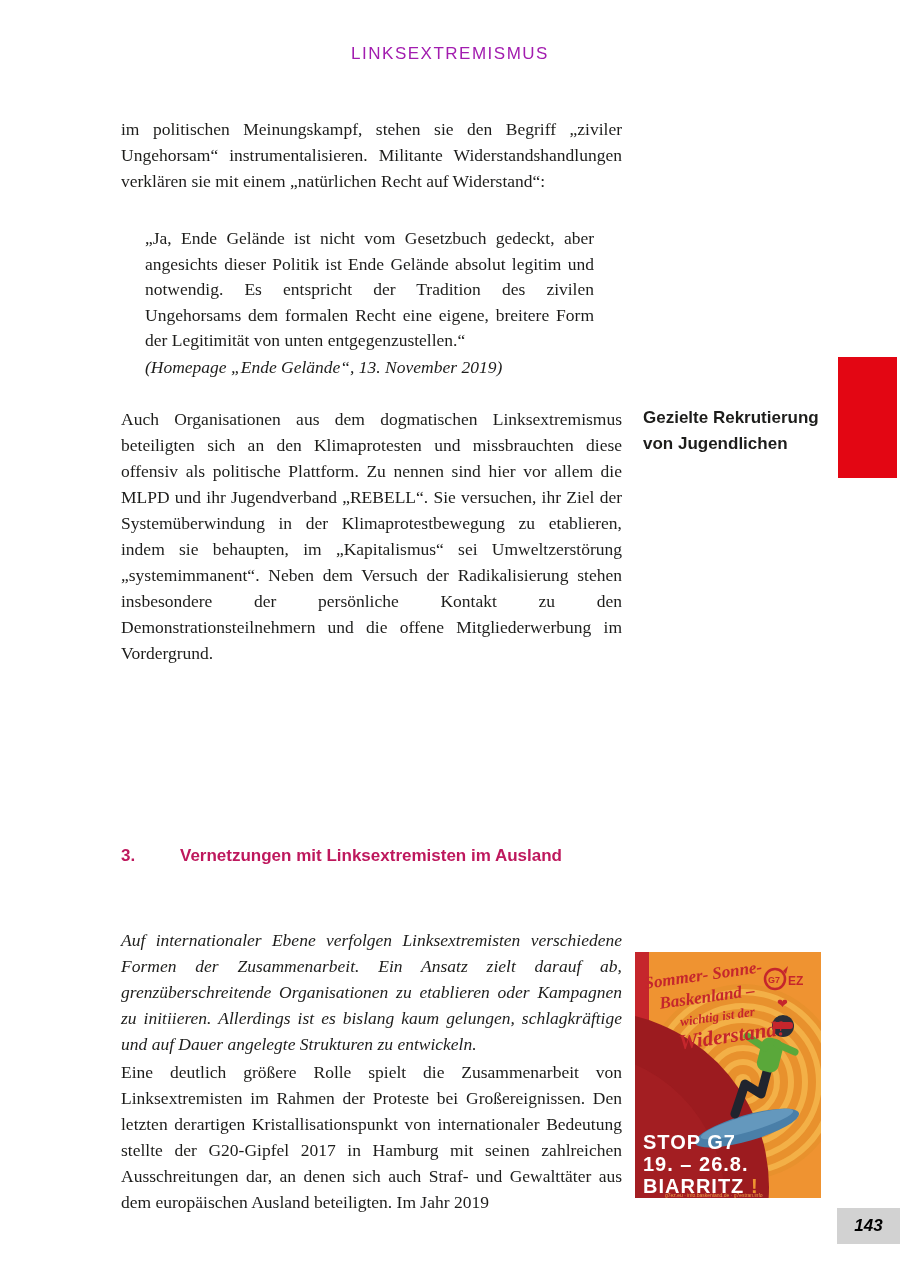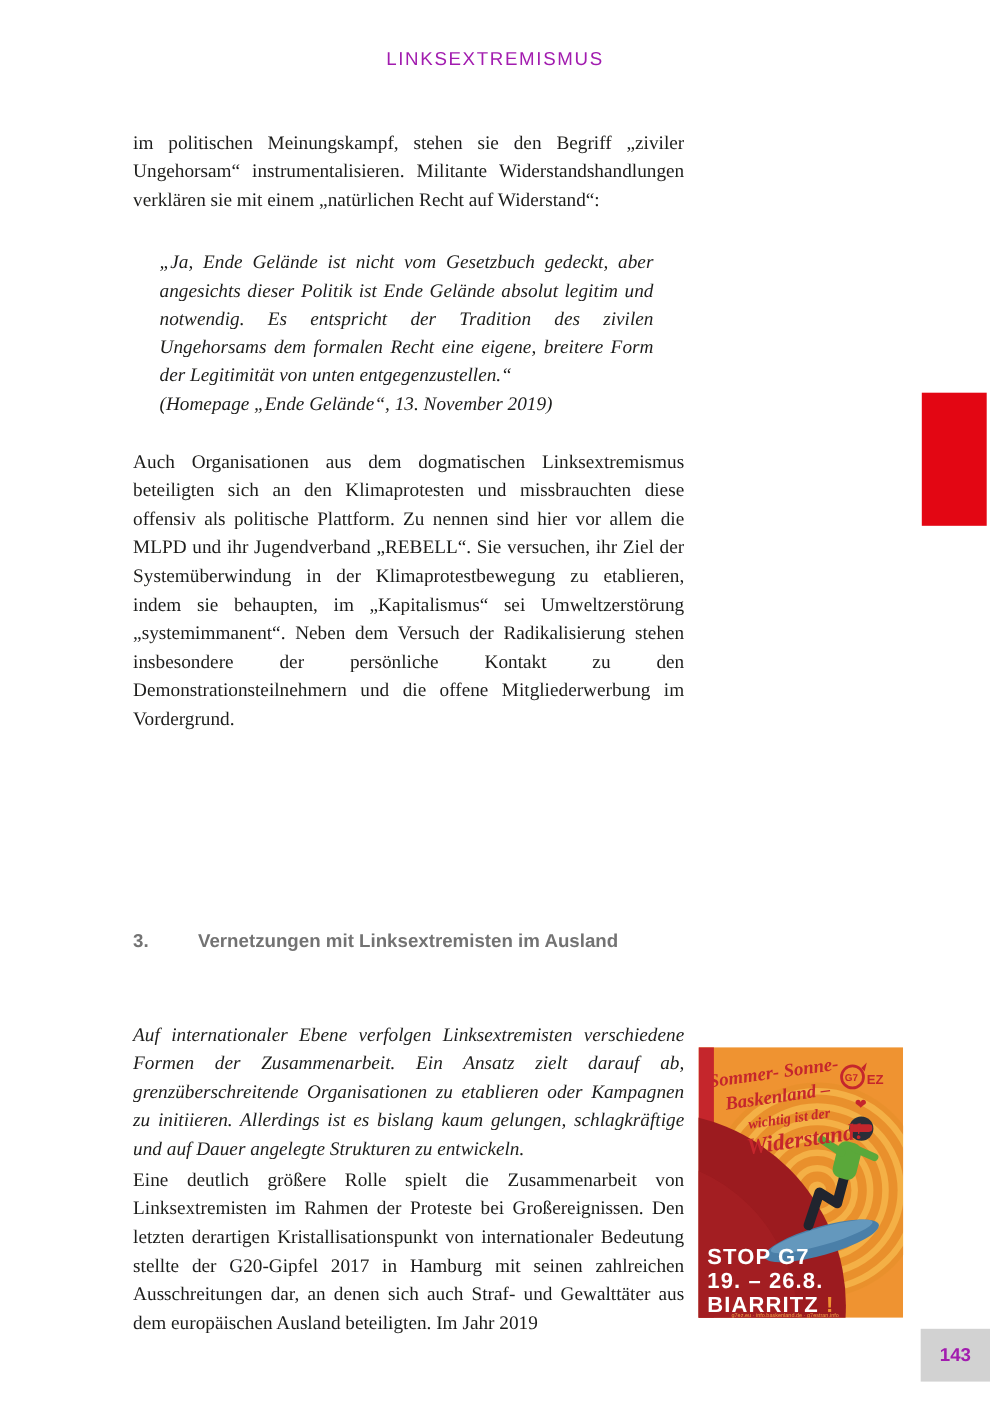--- a/index.html
+++ b/index.html
@@ -30,21 +30,20 @@
     text-align: justify;
     hyphens: auto;
     -webkit-hyphens: auto;
   }
   .quote {
     position: absolute;
     left: 145px;
     width: 449px;
     font-size: 17.5px;
     line-height: 25.5px;
-    font-style: italic;
     text-align: justify;
     hyphens: auto;
   }
   .quote-source { font-style: italic; }
   .margin-note {
     position: absolute;
     left: 643px; top: 405px;
     width: 185px;
     font-family: "Liberation Sans", "DejaVu Sans", sans-serif;
     font-weight: bold;
@@ -57,53 +56,55 @@
     left: 838px; top: 357px;
     width: 59px; height: 121px;
   }
   .section-heading {
     position: absolute;
     left: 121px; top: 846px;
     width: 520px;
     font-family: "Liberation Sans", "DejaVu Sans", sans-serif;
     font-weight: bold;
     font-size: 17px;
-    color: #737373;
+    color: #be185d;
   }
   .section-heading .num { display: inline-block; width: 59px; }
   .poster {
     position: absolute;
     left: 635px; top: 952px;
     width: 186px; height: 246px;
   }
   .page-number-box {
     position: absolute;
     left: 837px; top: 1208px;
-    width: 63px; height: 48px;
+    width: 63px; height: 36px;
     display: flex; align-items: center; justify-content: center;
     font-family: "Liberation Sans", "DejaVu Sans", sans-serif;
     font-weight: bold;
     font-size: 17px;
-    color: #a21caf;
+    color: #000000;
+    font-style: italic;
   }
 </style>
 </head>
 <body>
 
 <div class="page">
 
   <div class="running-head">LINKSEXTREMISMUS</div>
 
   <div class="body-par" style="top:116px;">im politischen Meinungskampf, stehen sie den Begriff „ziviler Ungehorsam“ instrumentalisieren. Militante Widerstandshandlungen verklären sie mit einem „natürlichen Recht auf Widerstand“:</div>
 
   <div class="quote" style="top:226px;">„Ja, Ende Gelände ist nicht vom Gesetzbuch gedeckt, aber angesichts dieser Politik ist Ende Gelände absolut legitim und notwendig. Es entspricht der Tradition des zivilen Ungehorsams dem formalen Recht eine eigene, breitere Form der Legitimität von unten entgegenzustellen.“</div>
   <div class="quote quote-source" style="top:355px;">(Homepage „Ende Gelände“, 13. November 2019)</div>
 
   <div class="body-par" style="top:406px;">Auch Organisationen aus dem dogmatischen Linksextremismus beteiligten sich an den Klimaprotesten und missbrauchten diese offensiv als politische Plattform. Zu nennen sind hier vor allem die MLPD und ihr Jugendverband „REBELL“. Sie versuchen, ihr Ziel der Systemüberwindung in der Klimaprotestbewegung zu etablieren, indem sie behaupten, im „Kapitalismus“ sei Umweltzerstörung „systemimmanent“. Neben dem Versuch der Radikalisierung stehen insbesondere der persönliche Kontakt zu den Demonstrationsteilnehmern und die offene Mitgliederwerbung im Vordergrund.</div>
 
+  <div class="margin-note">Gezielte Rekrutierung von Jugendlichen</div>
 
   <div class="red-accent-bar" style="background:#e30613;"></div>
 
 
   <div class="section-heading">
     <span class="num">3.</span><span>Vernetzungen mit Linksextremisten im Ausland</span>
   </div>
 
   <div class="body-par" style="top:927px;font-style:italic;">Auf internationaler Ebene verfolgen Linksextremisten verschiedene Formen der Zusammenarbeit. Ein Ansatz zielt darauf ab, grenzüberschreitende Organisationen zu etablieren oder Kampagnen zu initiieren. Allerdings ist es bislang kaum gelungen, schlagkräftige und auf Dauer angelegte Strukturen zu entwickeln.</div>
 

